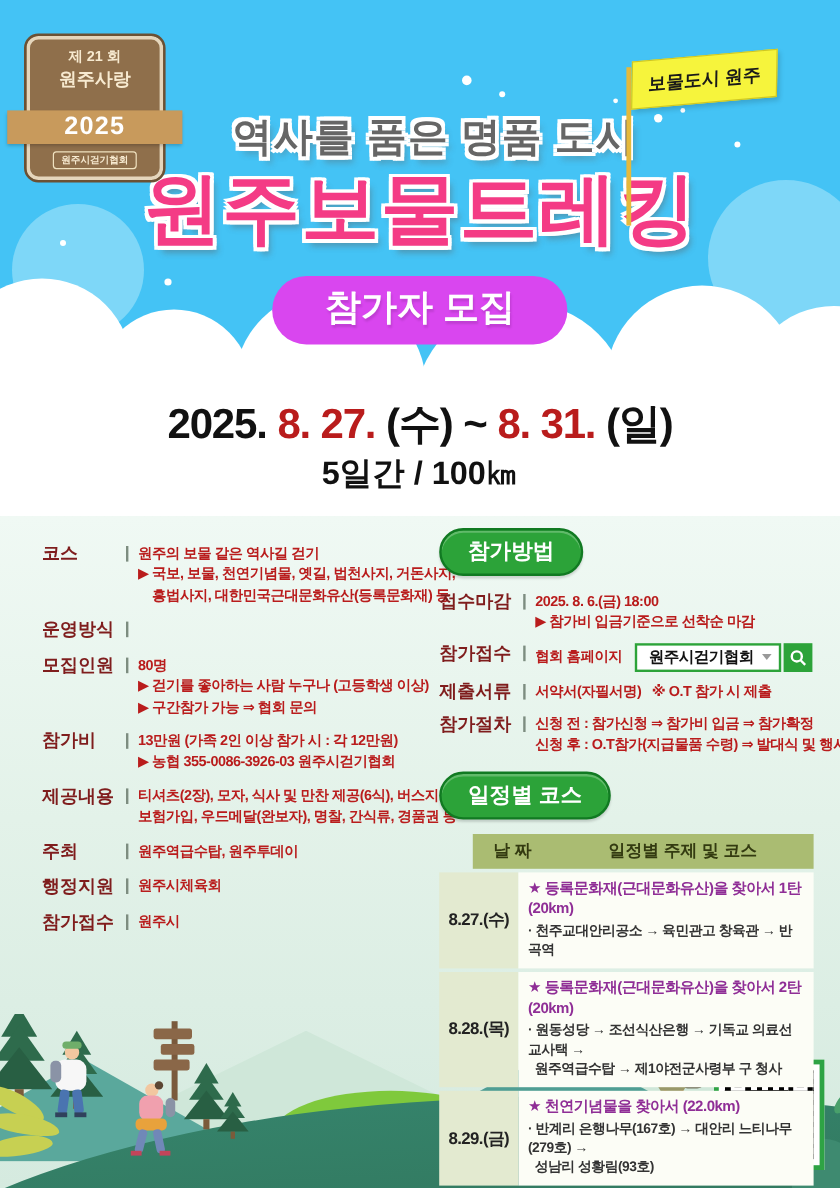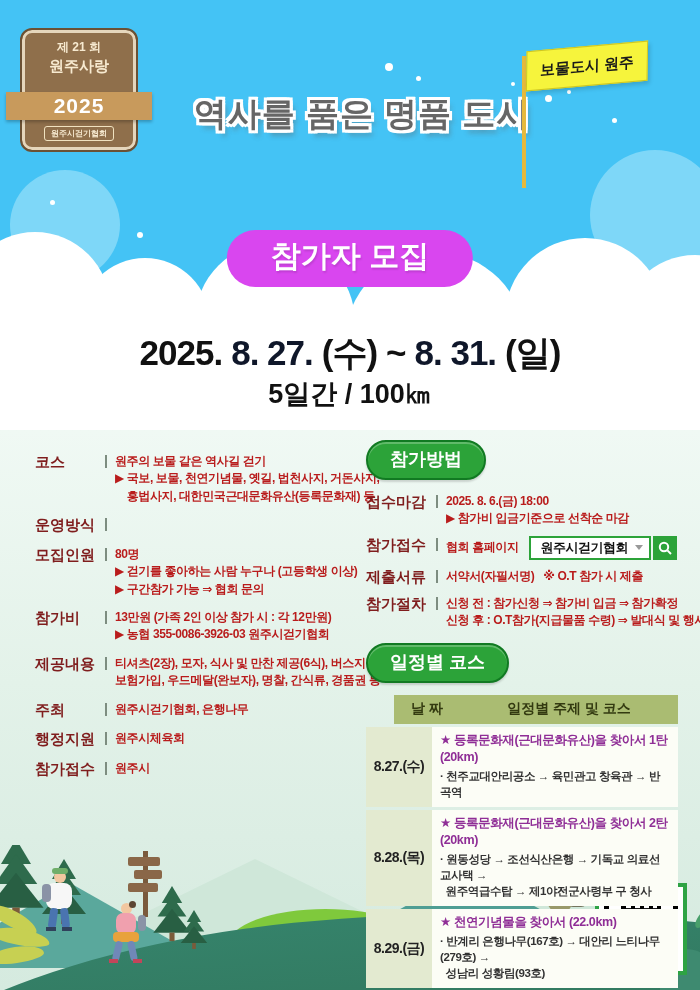--- a/index.html
+++ b/index.html
@@ -43,21 +43,21 @@
     font-weight:bold;color:#666666;letter-spacing:1px;z-index:4;padding-left:12px;}
   .maintitle{position:absolute;left:0;top:130px;width:700px;text-align:center;font-size:65px;
     font-weight:bold;color:#f43b85;letter-spacing:1px;z-index:4;}
   .pill{position:absolute;left:50%;top:230px;transform:translateX(-50%);background:#d946ef;
     color:#fff;font-size:30px;font-weight:bold;padding:6px 44px 10px;border-radius:40px;z-index:4;
     text-shadow:1px 2px 2px rgba(0,0,0,.12);}
 
   
   .dateline{position:absolute;left:0;top:330px;width:700px;display:flex;justify-content:center;
     align-items:baseline;gap:9px;font-size:35px;font-weight:bold;color:#111;letter-spacing:-1px;}
-  .dateline .pink{color:#0f172a;}
+  .dateline .pink{color:#b91c1c;}
   .duration{position:absolute;left:0;top:376px;width:700px;text-align:center;font-size:27px;
     font-weight:bold;color:#111;}
 
   
   .gbadge{display:inline-block;background:#2ca339;border:2px solid #117a22;color:#fff;
     font-size:18px;font-weight:bold;padding:5px 22px 7px;border-radius:22px;
     box-shadow:inset 0 2px 0 rgba(255,255,255,.25),0 2px 2px rgba(0,0,0,.15);}
 
   
   .col{position:absolute;z-index:5;}
@@ -164,20 +164,21 @@
     <div class="ribbon">
       <span class="yr">2025</span>
     </div>
     <div class="assoc">원주시걷기협회</div>
   </div>
 
   <div class="flagpole"></div>
   <div class="flag">보물도시 원주</div>
 
   <div class="tagline outline-w">역사를 품은 명품 도시</div>
+  <div class="maintitle outline-w">원주보물트레킹</div>
   <div class="pill">참가자 모집</div>
 
   <div class="dateline">
     <span>2025.</span>
     <span class="pink">8. 27.</span>
     <span>(수)</span>
     <span>~</span>
     <span class="pink">8. 31.</span>
     <span>(일)</span>
   </div>
@@ -211,21 +212,21 @@
       </div>
       <div class="irow">
         <div class="lbl">제공내용</div>
         <div class="bar"></div>
         <div class="ctext">티셔츠(2장), 모자, 식사 및 만찬 제공(6식), 버스지원(5일),
 보험가입, 우드메달(완보자), 명찰, 간식류, 경품권 등</div>
       </div>
       <div class="irow">
         <div class="lbl">주최</div>
         <div class="bar"></div>
-        <div class="ctext">원주시걷기협회, 은행나무</div>
+        <div class="ctext">원주역급수탑, 원주투데이</div>
       </div>
       <div class="irow">
         <div class="lbl">행정지원</div>
         <div class="bar"></div>
         <div class="ctext">원주시체육회</div>
       </div>
       <div class="irow">
         <div class="lbl">참가접수</div>
         <div class="bar"></div>
         <div class="ctext">원주시</div>

